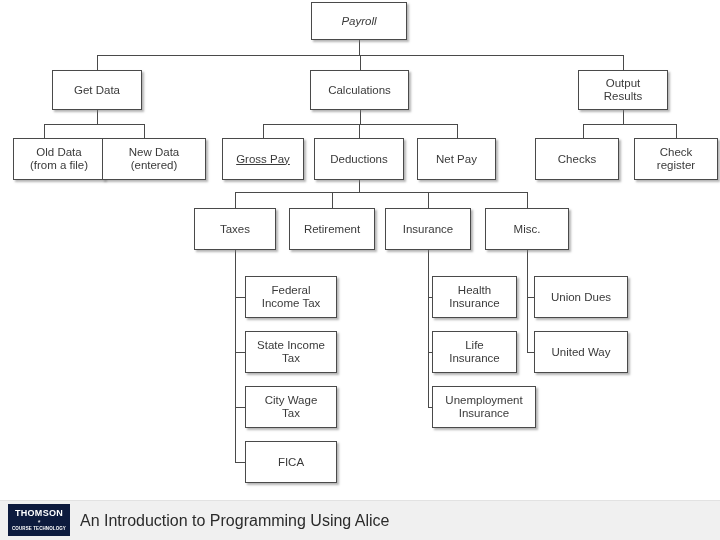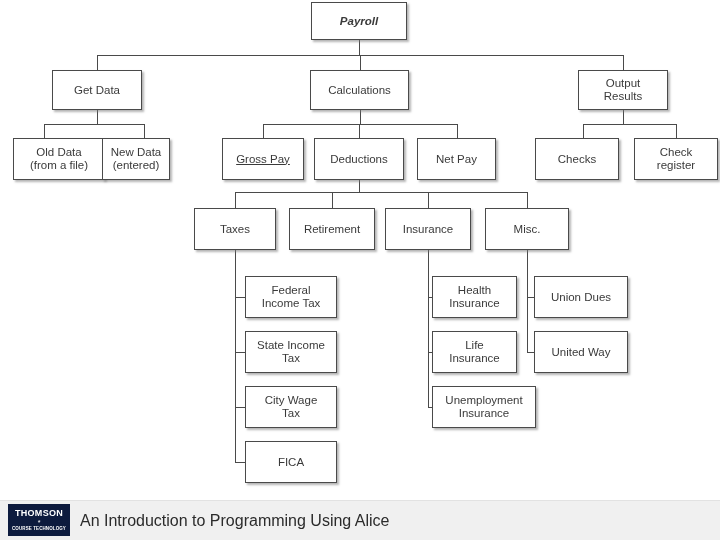--- a/index.html
+++ b/index.html
@@ -129,28 +129,28 @@
       <div class="line h" style="left: 235px; top: 462px; width: 10px;"></div>
       <div class="line v" style="left: 428px; top: 250px; height: 157px;"></div>
       <div class="line h" style="left: 428px; top: 297px; width: 4px;"></div>
       <div class="line h" style="left: 428px; top: 352px; width: 4px;"></div>
       <div class="line h" style="left: 428px; top: 407px; width: 4px;"></div>
       <div class="line v" style="left: 527px; top: 250px; height: 102px;"></div>
       <div class="line h" style="left: 527px; top: 297px; width: 7px;"></div>
       <div class="line h" style="left: 527px; top: 352px; width: 7px;"></div>
     </div>
   <div id="nodes">
-      <div class="node italic" style="left: 311px; top: 2px; width: 96px; height: 38px; font-weight: bold;">Payroll</div>
+      <div class="node italic" style="left: 311px; top: 2px; width: 96px; height: 38px;">Payroll</div>
       <div class="node" style="left: 52px; top: 70px; width: 90px; height: 40px;">Get Data</div>
       <div class="node" style="left: 310px; top: 70px; width: 99px; height: 40px;">Calculations</div>
       <div class="node" style="left: 578px; top: 70px; width: 90px; height: 40px;">Output
 Results</div>
       <div class="node" style="left: 13px; top: 138px; width: 92px; height: 42px;">Old Data
 (from a file)</div>
-      <div class="node" style="left: 102px; top: 138px; width: 68px; height: 42px;">New Data
+      <div class="node" style="left: 102px; top: 138px; width: 104px; height: 42px;">New Data
 (entered)</div>
       <div class="node" style="left: 222px; top: 138px; width: 82px; height: 42px; text-decoration: underline;">Gross Pay</div>
       <div class="node" style="left: 314px; top: 138px; width: 90px; height: 42px;">Deductions</div>
       <div class="node" style="left: 417px; top: 138px; width: 79px; height: 42px;">Net Pay</div>
       <div class="node" style="left: 535px; top: 138px; width: 84px; height: 42px;">Checks</div>
       <div class="node" style="left: 634px; top: 138px; width: 84px; height: 42px;">Check
 register</div>
       <div class="node" style="left: 194px; top: 208px; width: 82px; height: 42px;">Taxes</div>
       <div class="node" style="left: 289px; top: 208px; width: 86px; height: 42px;">Retirement</div>
       <div class="node" style="left: 385px; top: 208px; width: 86px; height: 42px;">Insurance</div>

